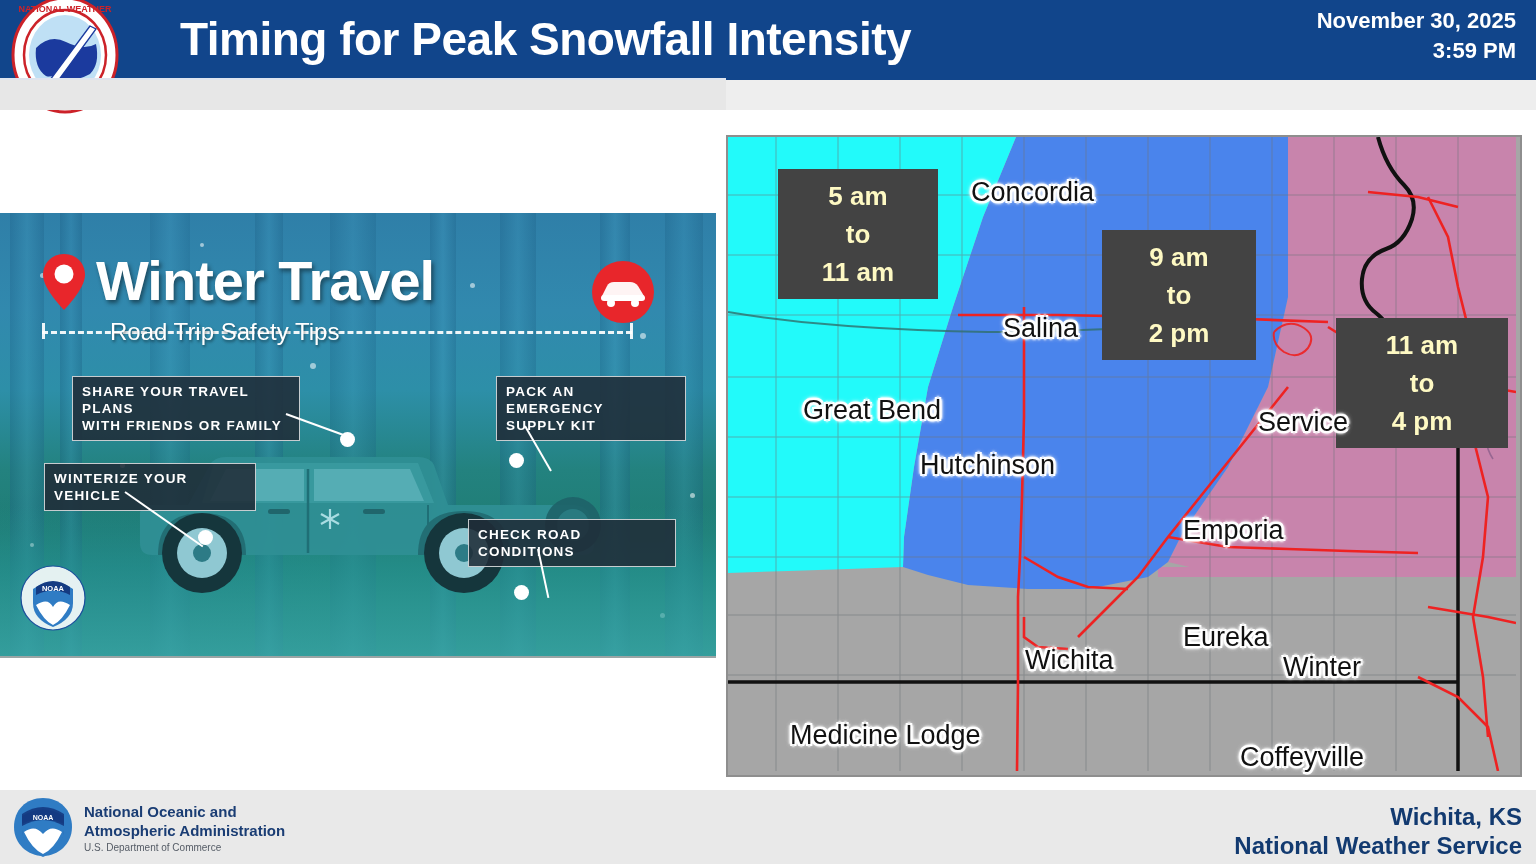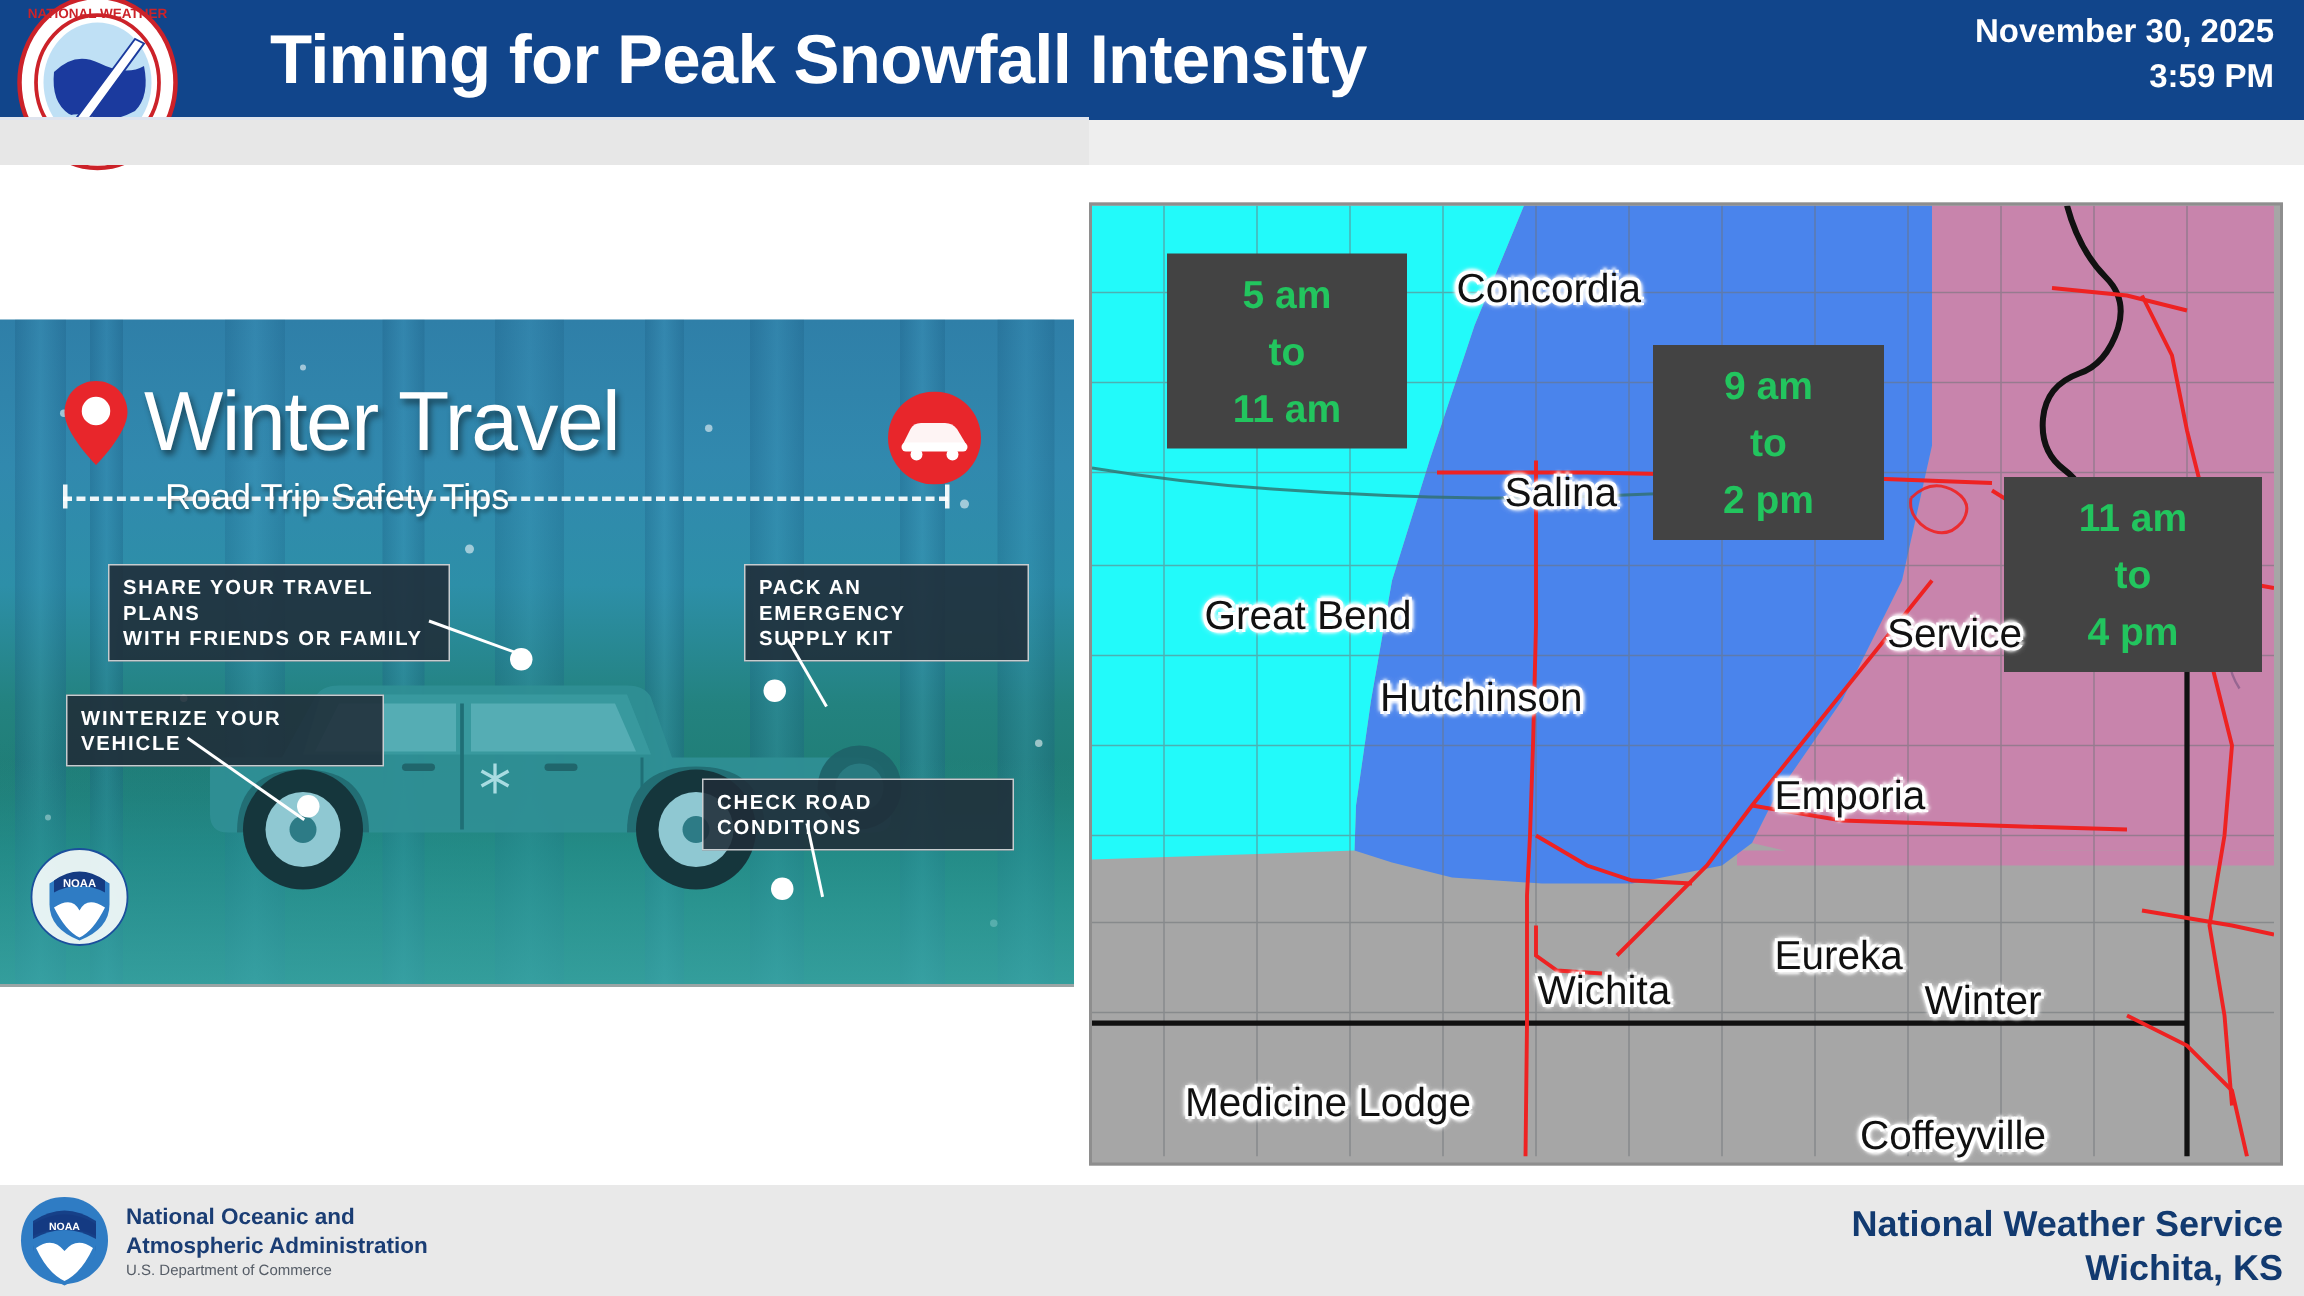--- a/index.html
+++ b/index.html
@@ -42,21 +42,21 @@
         #23827f 58%, #1f7d74 72%, #1d7f74 88%, #1c7a72 100%);
     border-bottom:2px solid #9aa5a5;
   }
   .tree{position:absolute;top:0;bottom:0;opacity:.33;}
   .snow{position:absolute;border-radius:50%;background:rgba(255,255,255,.55);}
   #jeep{
     position:absolute;left:118px;top:200px;width:500px;height:190px;
   }
   .ig-title{
     position:absolute;left:96px;top:35px;
-    font-size:56px;font-weight:normal;color:#ffffff;
+    font-size:56px;font-weight:bold;color:#ffffff;
     font-family:"Liberation Sans",sans-serif;
     letter-spacing:-1px;
     text-shadow:2px 3px 4px rgba(0,0,0,.45);
     white-space:nowrap;
   }
   .ig-sub{
     position:absolute;left:110px;top:105px;
     font-size:24px;font-weight:normal;color:#ffffff;
     text-shadow:1px 2px 3px rgba(0,0,0,.45);
     white-space:nowrap;
@@ -82,21 +82,21 @@
   .dot{position:absolute;width:15px;height:15px;border-radius:50%;background:#ffffff;}
   #noaa-ig{position:absolute;left:20px;top:352px;width:66px;height:66px;}
 
   
   #map{
     position:absolute;left:726px;top:135px;width:792px;height:638px;
     background:#A6A6A6;border:2px solid #8e8e8e;overflow:hidden;
   }
   #map svg{display:block;}
   .tbox{
-    position:absolute;background:#434343;color:#22c55e;
+    position:absolute;background:#434343;color:#fef9c3;
     text-align:center;font-weight:bold;font-size:26px;line-height:38px;
     font-family:"Liberation Sans",sans-serif;
     padding:8px 0;
   }
   .city{
     position:absolute;
     font-size:27px;color:#111111;
     font-family:"Liberation Sans",sans-serif;
     white-space:nowrap;
     text-shadow:
@@ -357,16 +357,16 @@
     <path d="M10 30 q21 -12 42 0 l0 4 q0 18 -21 27 q-21 -9 -21 -27 z" fill="#2f7cc4"></path>
     <path d="M12 36 q11 -8 19 2 q8 -10 19 -2 q-8 17 -19 22 q-11 -5 -19 -22 z" fill="#ffffff"></path>
     <text x="31" y="24" font-size="7" font-weight="bold" fill="#ffffff" text-anchor="middle" font-family="Liberation Sans, sans-serif">NOAA</text>
   </svg>
   <div id="noaa-text">
     <div>National Oceanic and</div>
     <div>Atmospheric Administration</div>
   </div>
   <div id="noaa-doc">U.S. Department of Commerce</div>
   <div id="nws-foot">
+    <div>Wichita, KS</div>
     <div>National Weather Service</div>
-    <div>Wichita, KS</div>
   </div>
 </div>
 
 </body></html>

